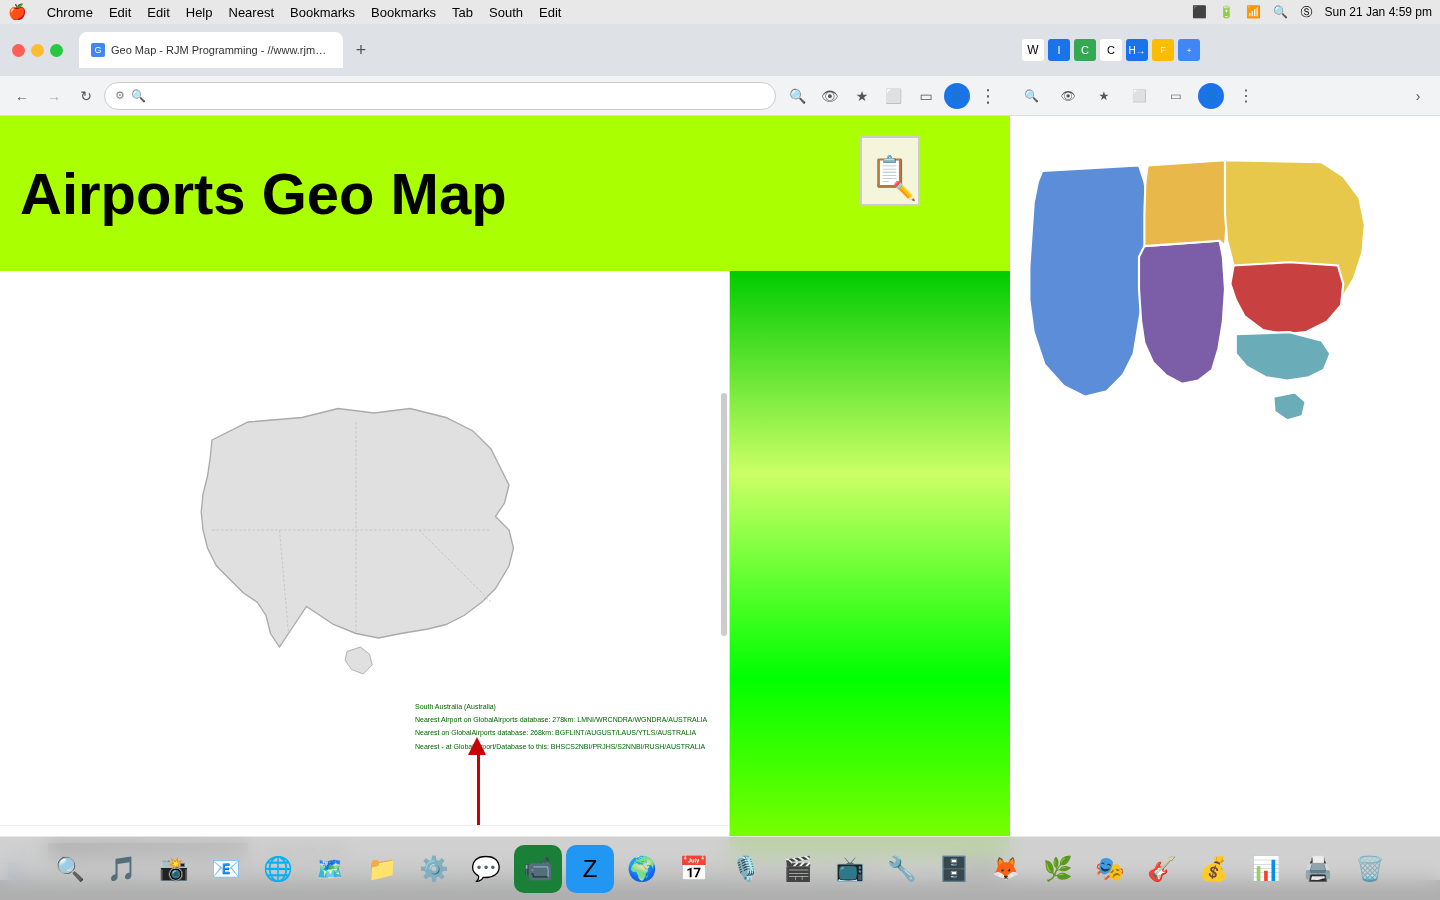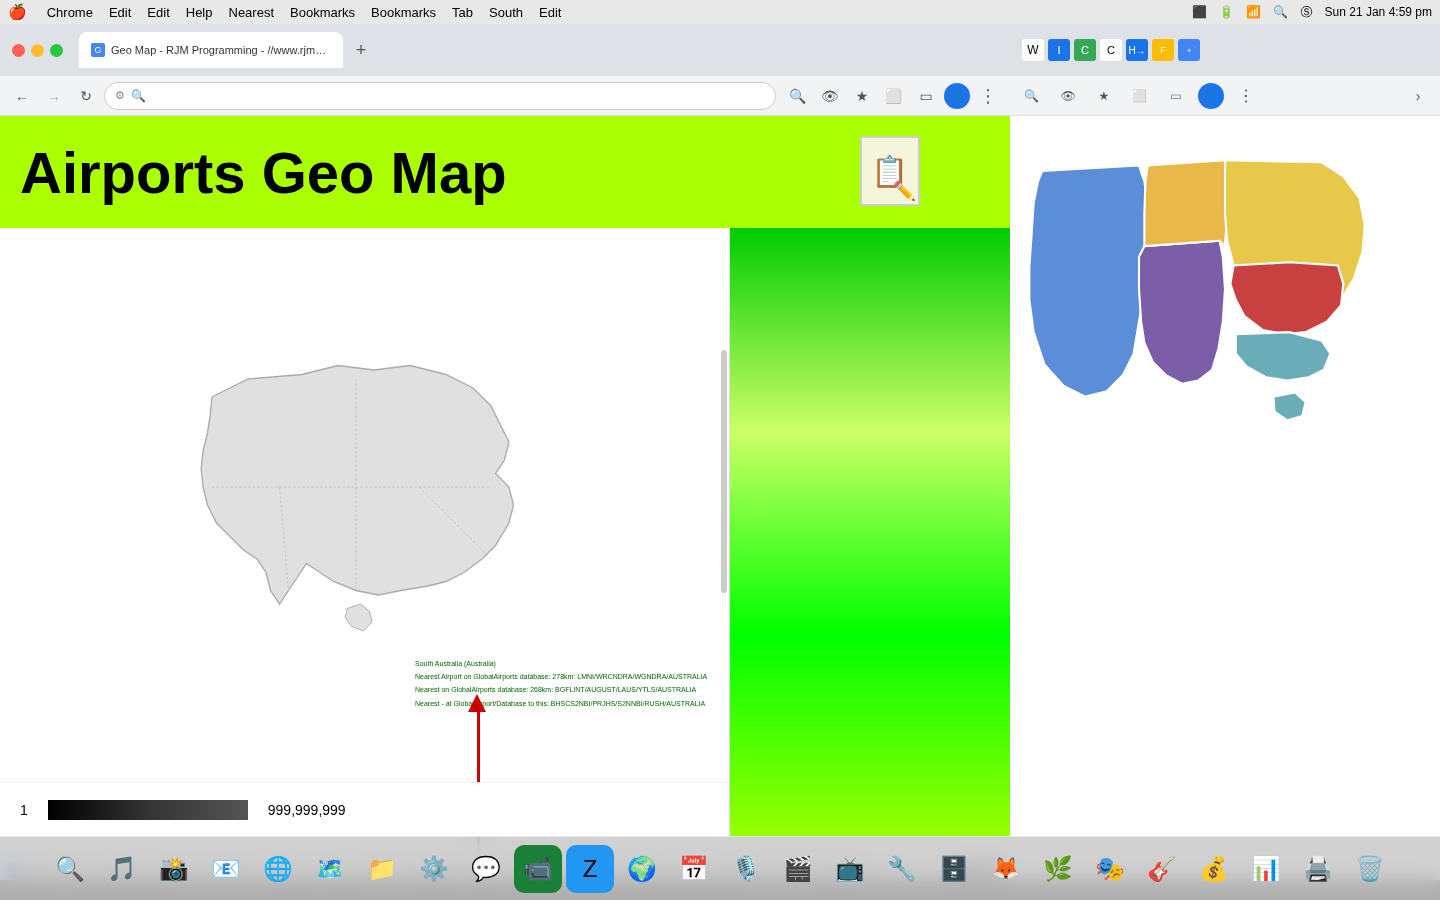--- a/index.html
+++ b/index.html
@@ -137,21 +137,21 @@
       width: 100%;
       height: 100%;
       background: #fff;
       position: relative;
       overflow: hidden;
     }
 
     
     .page-header {
       background: #aaff00;
-      height: 112px;
+      height: 155px;
       display: flex;
       align-items: center;
       padding: 16px 20px;
       position: relative;
     }
     .page-title {
       font-size: 58px;
       font-weight: bold;
       color: #000;
       font-family: Arial, sans-serif;

